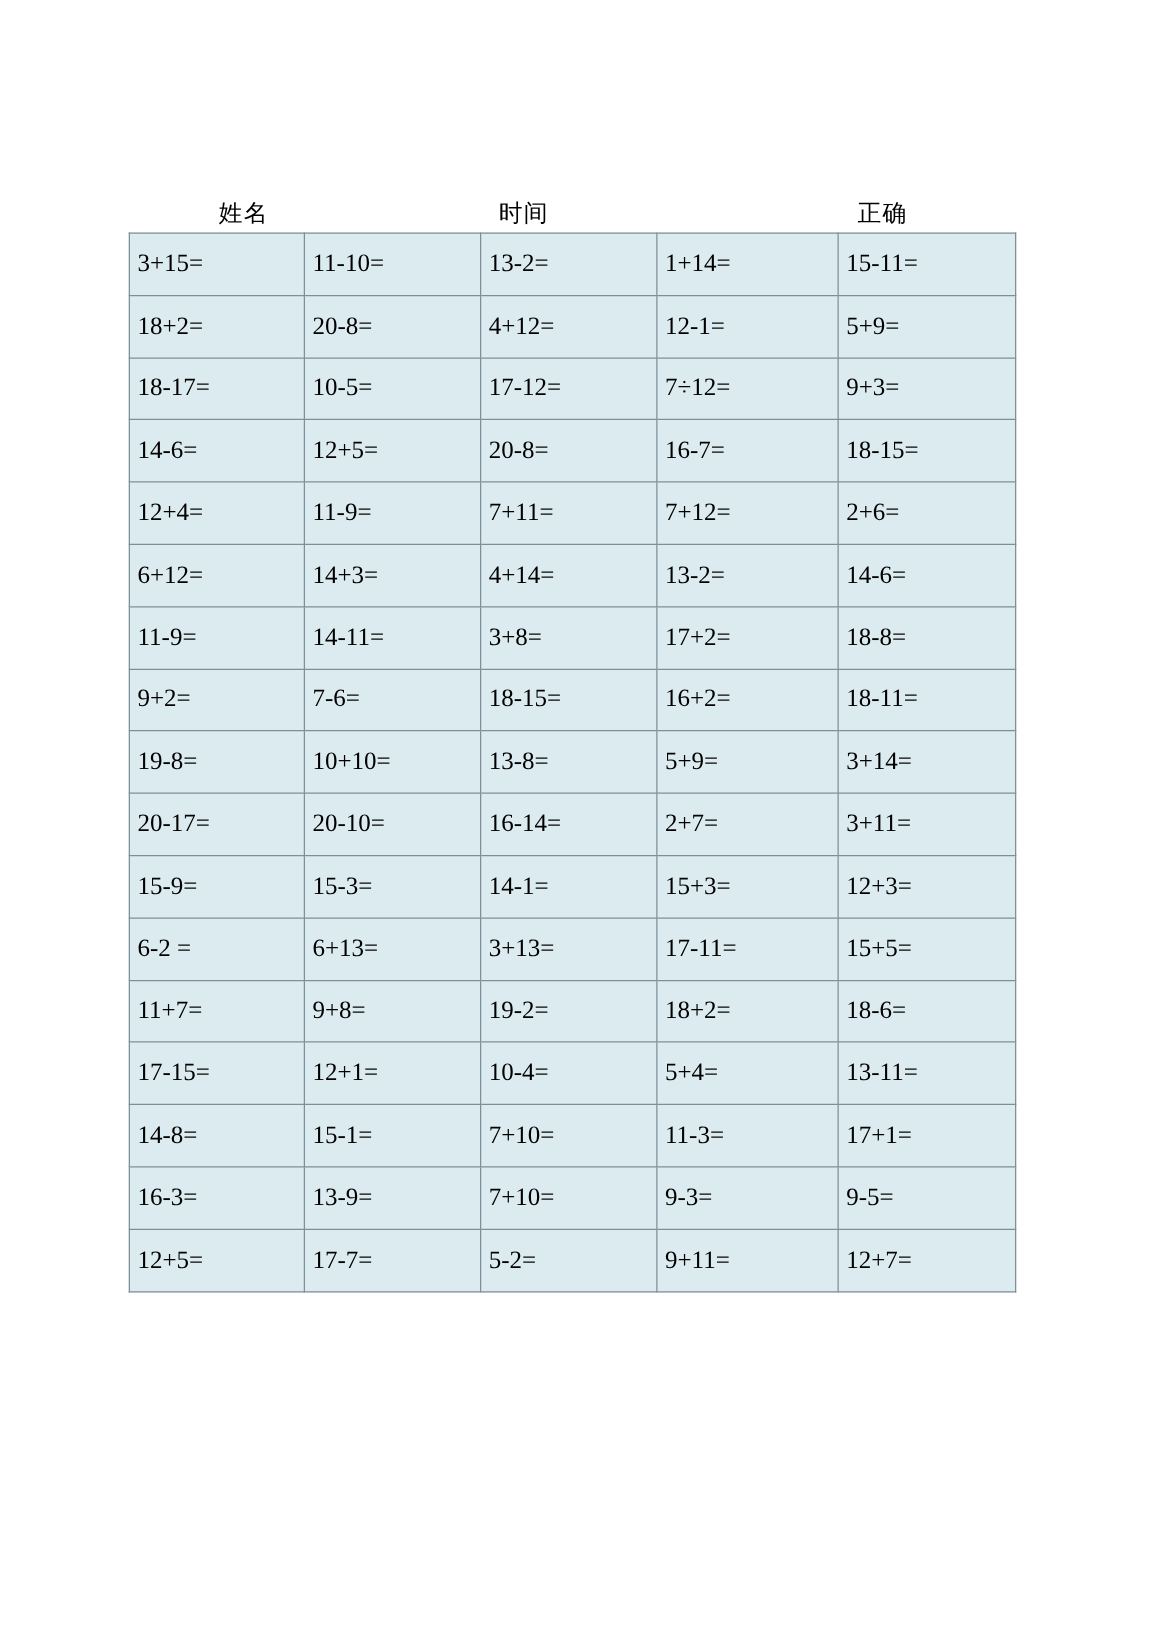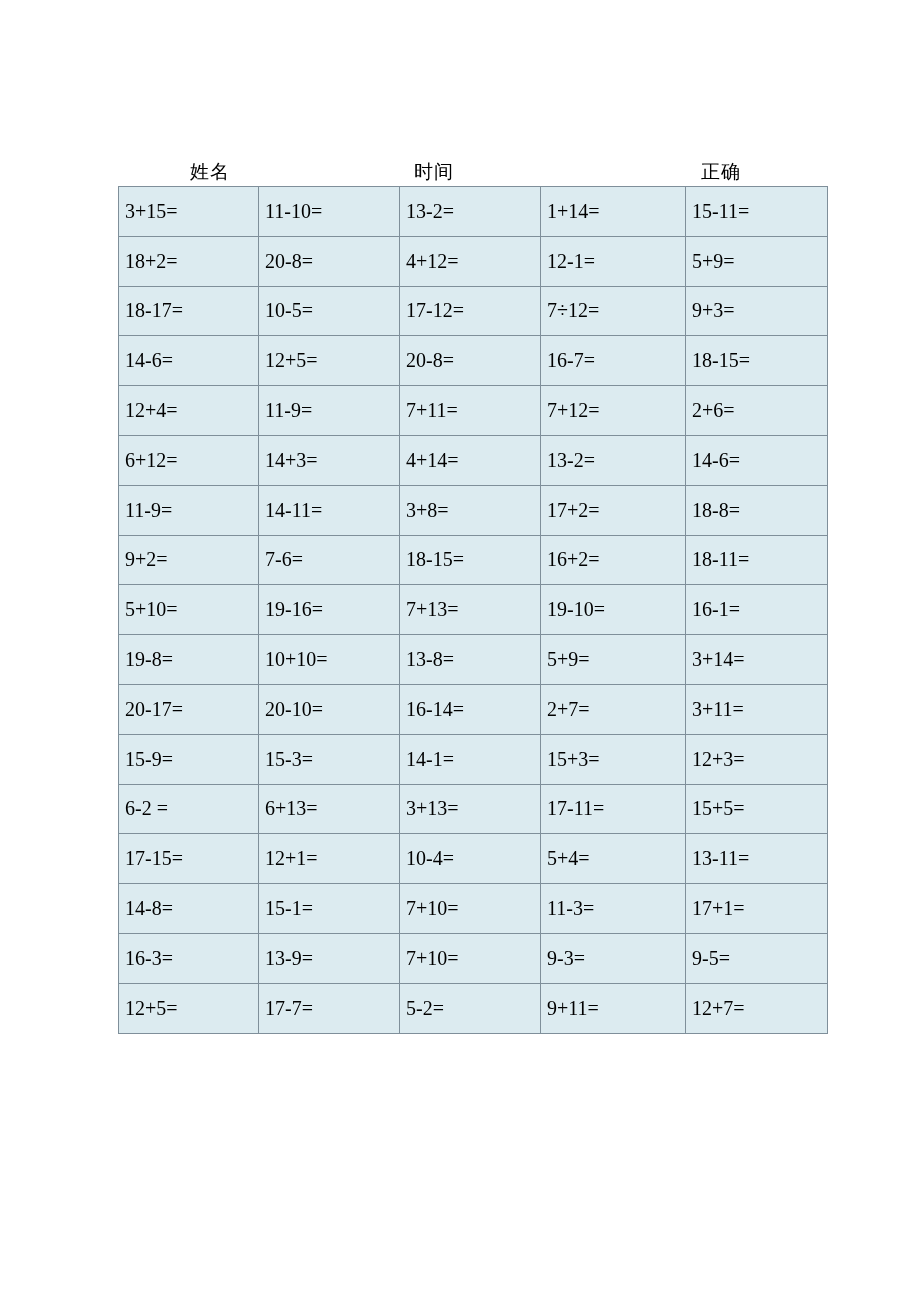--- a/index.html
+++ b/index.html
@@ -12,42 +12,42 @@
     width: 920px;
     height: 1301px;
     background: #ffffff;
     font-family: "Liberation Serif", "DejaVu Serif", serif;
     overflow: hidden;
   }
 
   
   .header-strip {
     position: absolute;
-    left: 114px;
+    left: 99px;
     top: 158px;
     width: 709px;
     height: 28px;
   }
   .header-label {
     position: absolute;
     top: 0;
     font-size: 19px;
     line-height: 28px;
     color: #000000;
     white-space: nowrap;
     letter-spacing: 1px;
   }
   .hl-name    { left: 76px;  }
   .hl-time    { left: 300px; }
   .hl-correct { left: 559px; margin-left: 28px; }
 
   
   .sheet {
     position: absolute;
-    left: 118px;
+    left: 103px;
     top: 186px;
     width: 709px;
     border-collapse: collapse;
     table-layout: fixed;
     background: #dcebf0;
     padding-left: 36px;
   }
   .sheet td {
     border: 1px solid #7f8f9a;
     background: #dcebf0;
@@ -135,27 +135,20 @@
           <td>18-8=</td>
         </tr>
         <tr>
           <td>9+2=</td>
           <td>7-6=</td>
           <td>18-15=</td>
           <td>16+2=</td>
           <td>18-11=</td>
         </tr>
         <tr>
-          <td>5+10=</td>
-          <td>19-16=</td>
-          <td>7+13=</td>
-          <td>19-10=</td>
-          <td>16-1=</td>
-        </tr>
-        <tr>
           <td>19-8=</td>
           <td>10+10=</td>
           <td>13-8=</td>
           <td>5+9=</td>
           <td>3+14=</td>
         </tr>
         <tr>
           <td>20-17=</td>
           <td>20-10=</td>
           <td>16-14=</td>
@@ -170,20 +163,27 @@
           <td>12+3=</td>
         </tr>
         <tr>
           <td>6-2 =</td>
           <td>6+13=</td>
           <td>3+13=</td>
           <td>17-11=</td>
           <td>15+5=</td>
         </tr>
         <tr>
+          <td>11+7=</td>
+          <td>9+8=</td>
+          <td>19-2=</td>
+          <td>18+2=</td>
+          <td>18-6=</td>
+        </tr>
+        <tr>
           <td>17-15=</td>
           <td>12+1=</td>
           <td>10-4=</td>
           <td>5+4=</td>
           <td>13-11=</td>
         </tr>
         <tr>
           <td>14-8=</td>
           <td>15-1=</td>
           <td>7+10=</td>

